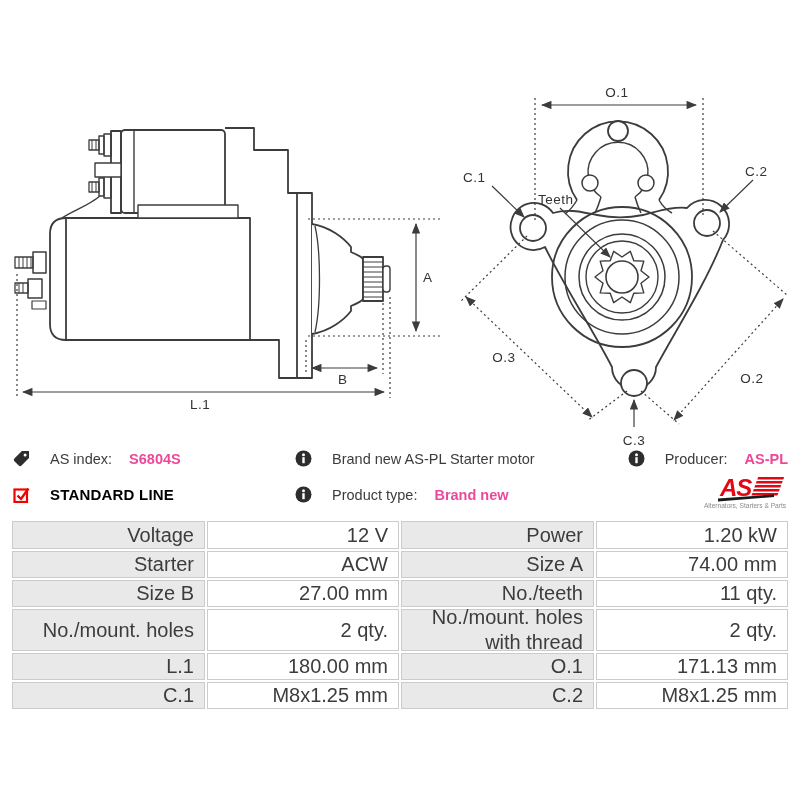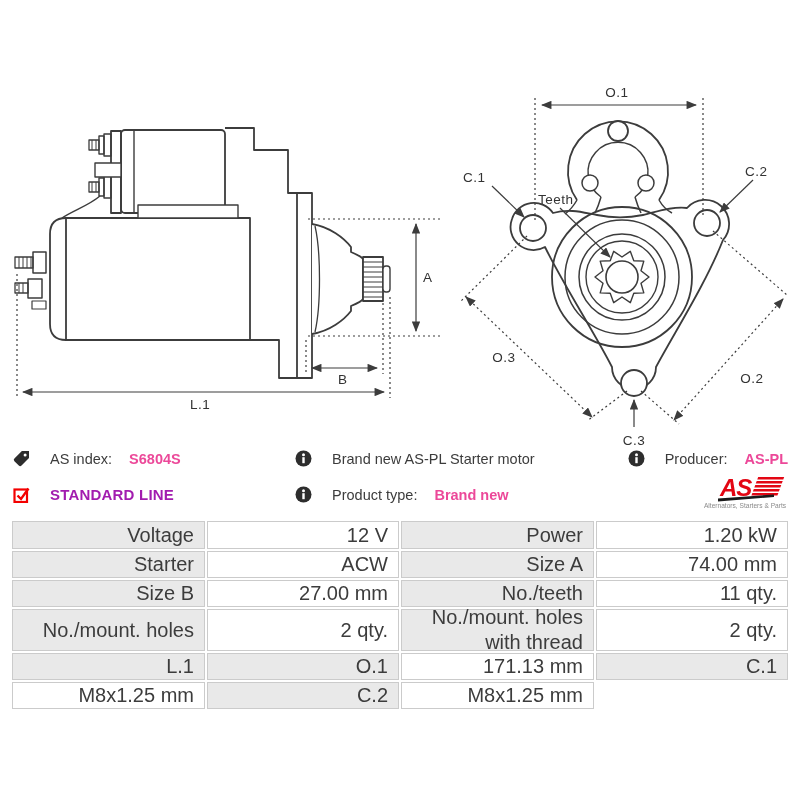--- a/index.html
+++ b/index.html
@@ -2,21 +2,21 @@
 <html><head>
 <meta charset="utf-8">
 <style>
   html,body{margin:0;padding:0;background:#fff;}
   #canvas{position:relative;width:800px;height:800px;background:#fff;
           font-family:"Liberation Sans",sans-serif;color:#3c3c3c;overflow:hidden;}
   #diagram{position:absolute;left:0;top:0;}
   .dimtext{font-family:"Liberation Sans",sans-serif;font-size:13.5px;fill:#333;letter-spacing:.5px;}
   .inforow{position:absolute;display:flex;align-items:center;gap:20px;font-size:14.5px;white-space:nowrap;}
   .inforow b{color:#ec4899;text-align:right;}
-  .redline{color:#a21caf;font-weight:bold;font-size:15px;letter-spacing:.2px;}
+  .redline{color:#000000;font-weight:bold;font-size:15px;letter-spacing:.2px;}
   .logo{position:absolute;right:12px;top:472px;width:86px;text-align:center;}
   .spec{position:absolute;left:12px;top:521px;display:grid;
         grid-template-columns:193px 192px 193px 192px;
         grid-template-rows:28px 27px 27px 42px 27px 27px;
         gap:2px;font-size:20px;}
   .cell{border:1px solid #cbcbcb;box-sizing:border-box;display:flex;align-items:center;
         justify-content:flex-end;text-align:right;padding:2px 10px;line-height:1.25;}
   .lbl{background:#e9e9e9;}
   .val{background:#fff;}
   .icon16{flex:0 0 auto;display:block;}
@@ -226,20 +226,21 @@
     <div class="cell val">27.00 mm</div>
     <div class="cell lbl">No./teeth</div>
     <div class="cell val">11 qty.</div>
 
     <div class="cell lbl">No./mount. holes</div>
     <div class="cell val">2 qty.</div>
     <div class="cell lbl">No./mount. holes with thread</div>
     <div class="cell val">2 qty.</div>
 
     <div class="cell lbl">L.1</div>
+    <div class="cell val">180.00 mm</div>
     <div class="cell lbl">O.1</div>
     <div class="cell val">171.13 mm</div>
 
     <div class="cell lbl">C.1</div>
     <div class="cell val">M8x1.25 mm</div>
     <div class="cell lbl">C.2</div>
     <div class="cell val">M8x1.25 mm</div>
   </div>
 
 </div>

